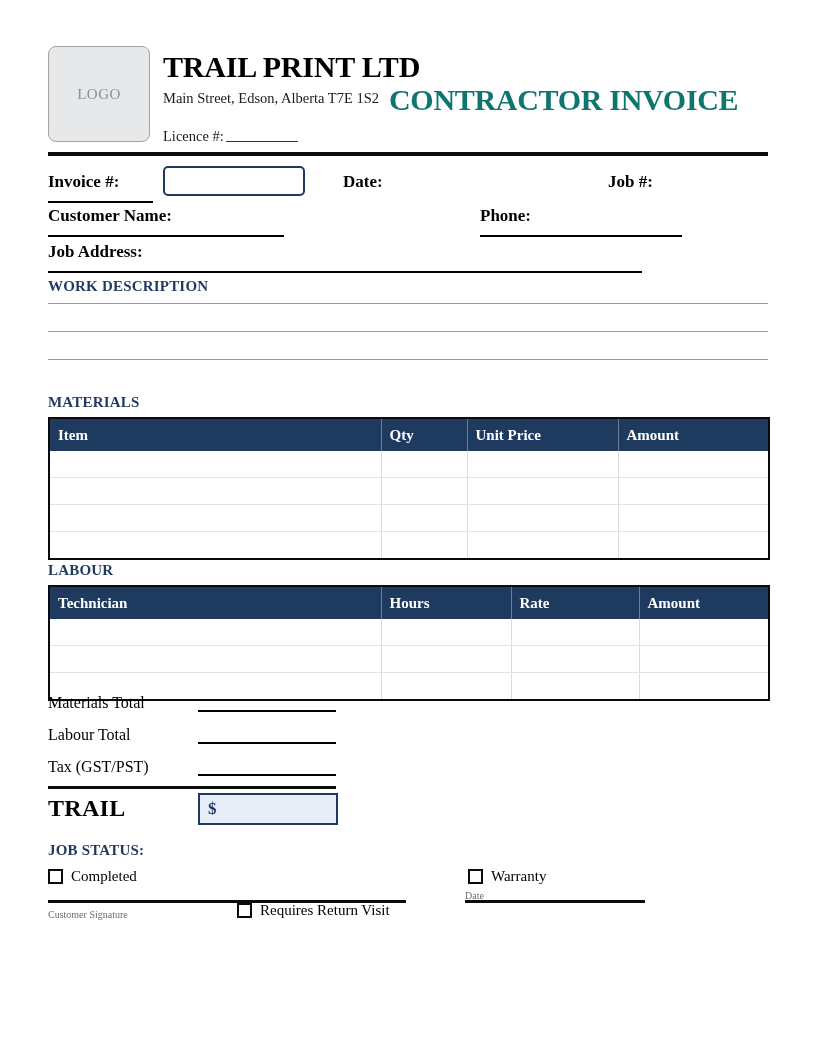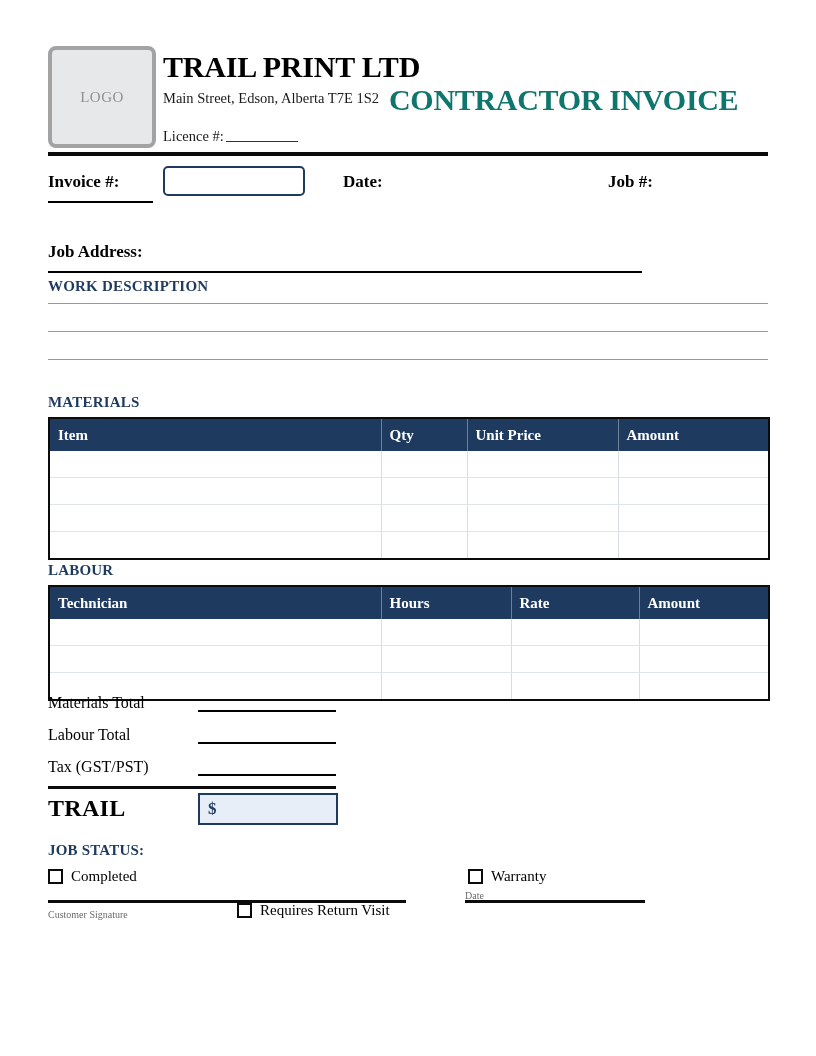--- a/index.html
+++ b/index.html
@@ -20,21 +20,21 @@
   }
 
   
   .logo-box {
     position: absolute;
     left: 48px;
     top: 46px;
     width: 100px;
     height: 94px;
     background: #e6e8ea;
-    border: 4px solid #a3a3a3;
+    border: 1px solid #a3a3a3;
     border-radius: 8px;
     display: flex;
     align-items: center;
     justify-content: center;
     color: #8d9094;
     font-size: 15px;
     letter-spacing: 0.5px;
     font-family: "Liberation Serif", serif;
   }
   .company-name {
@@ -249,21 +249,23 @@
 
   <div class="rule-thick" style="top:152px"></div>
 
   <div class="fld-label underlined" style="left:48px; top:172px; width:105px;">Invoice #:</div>
   <div class="invoice-input"></div>
 
   <div class="fld-label" style="left:343px; top:172px;">Date:</div>
 
   <div class="fld-label" style="left:608px; top:172px;">Job #:</div>
 
-
+  <div class="fld-label underlined" style="left:48px; top:206px; width:236px;">Customer Name:</div>
+
+  <div class="fld-label underlined" style="left:480px; top:206px; width:202px;">Phone:</div>
 
   <div class="fld-label underlined" style="left:48px; top:242px; width:594px;">Job Address:</div>
 
   <div class="sec-head" style="top:278px">WORK DESCRIPTION</div>
   <div class="wd-line" style="top:303px"></div>
   <div class="wd-line" style="top:331px"></div>
   <div class="wd-line" style="top:359px"></div>
 
   <div class="sec-head" style="top:394px">MATERIALS</div>
   <table class="tbl" style="top:417px">

